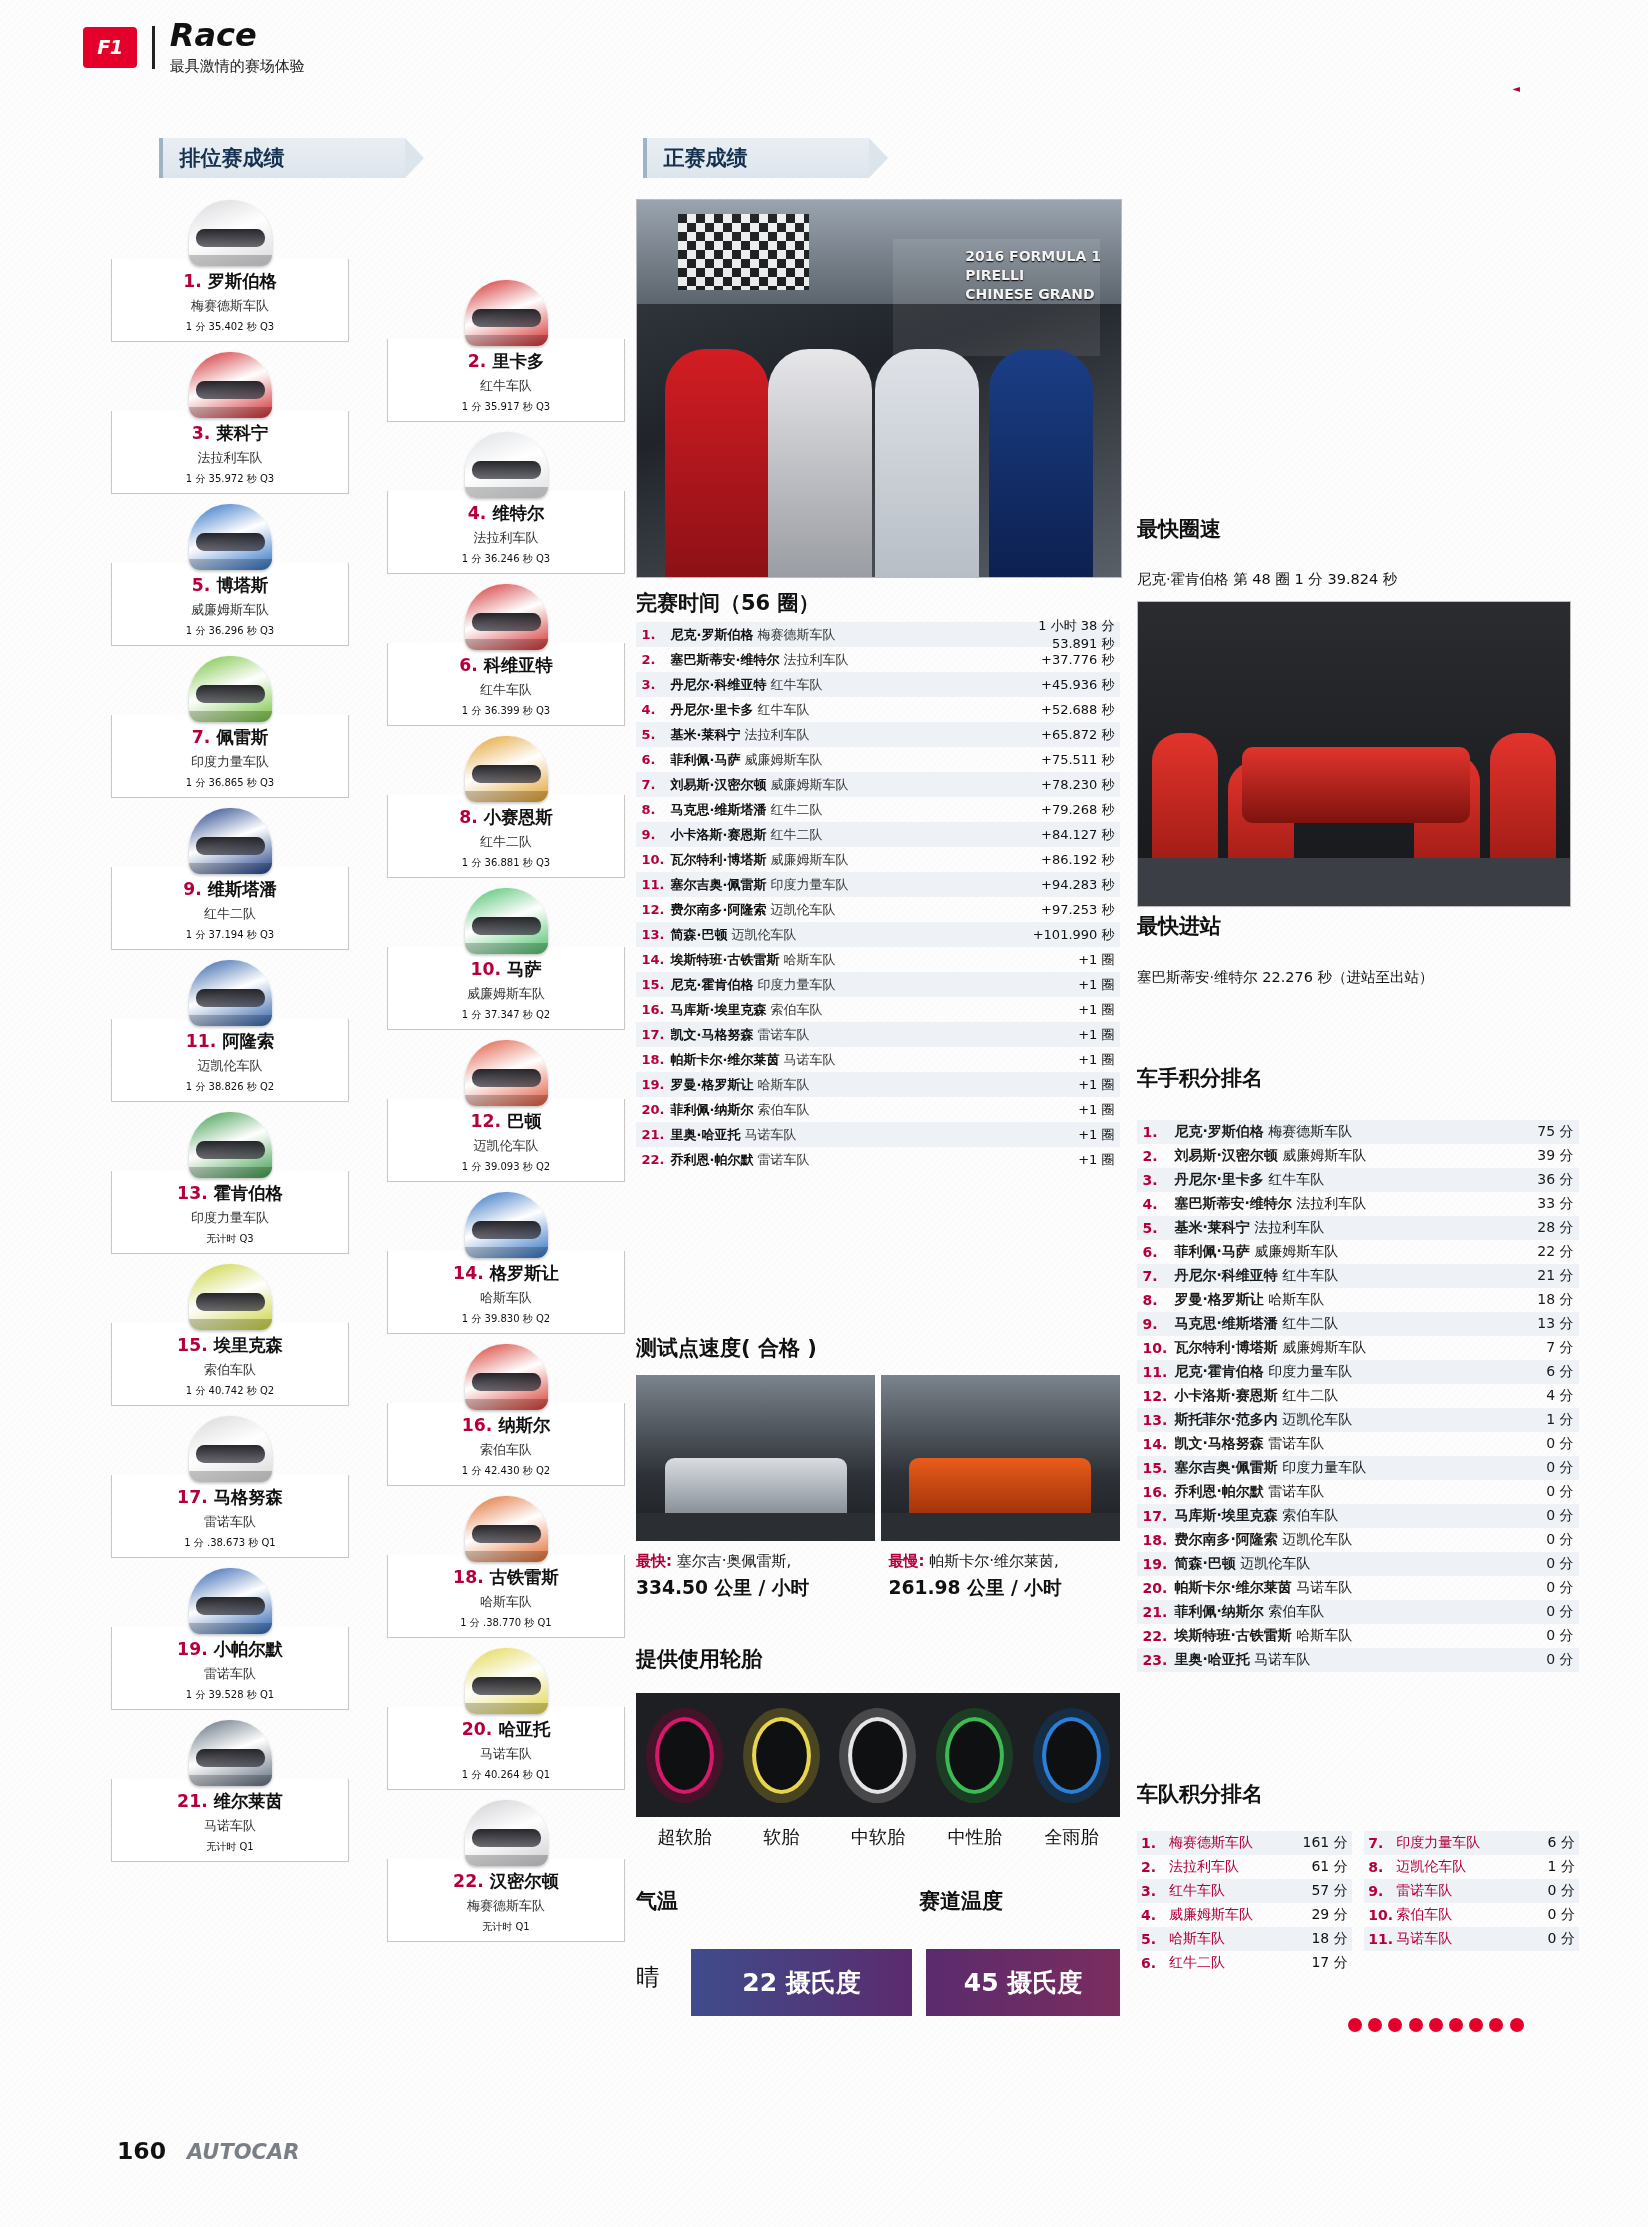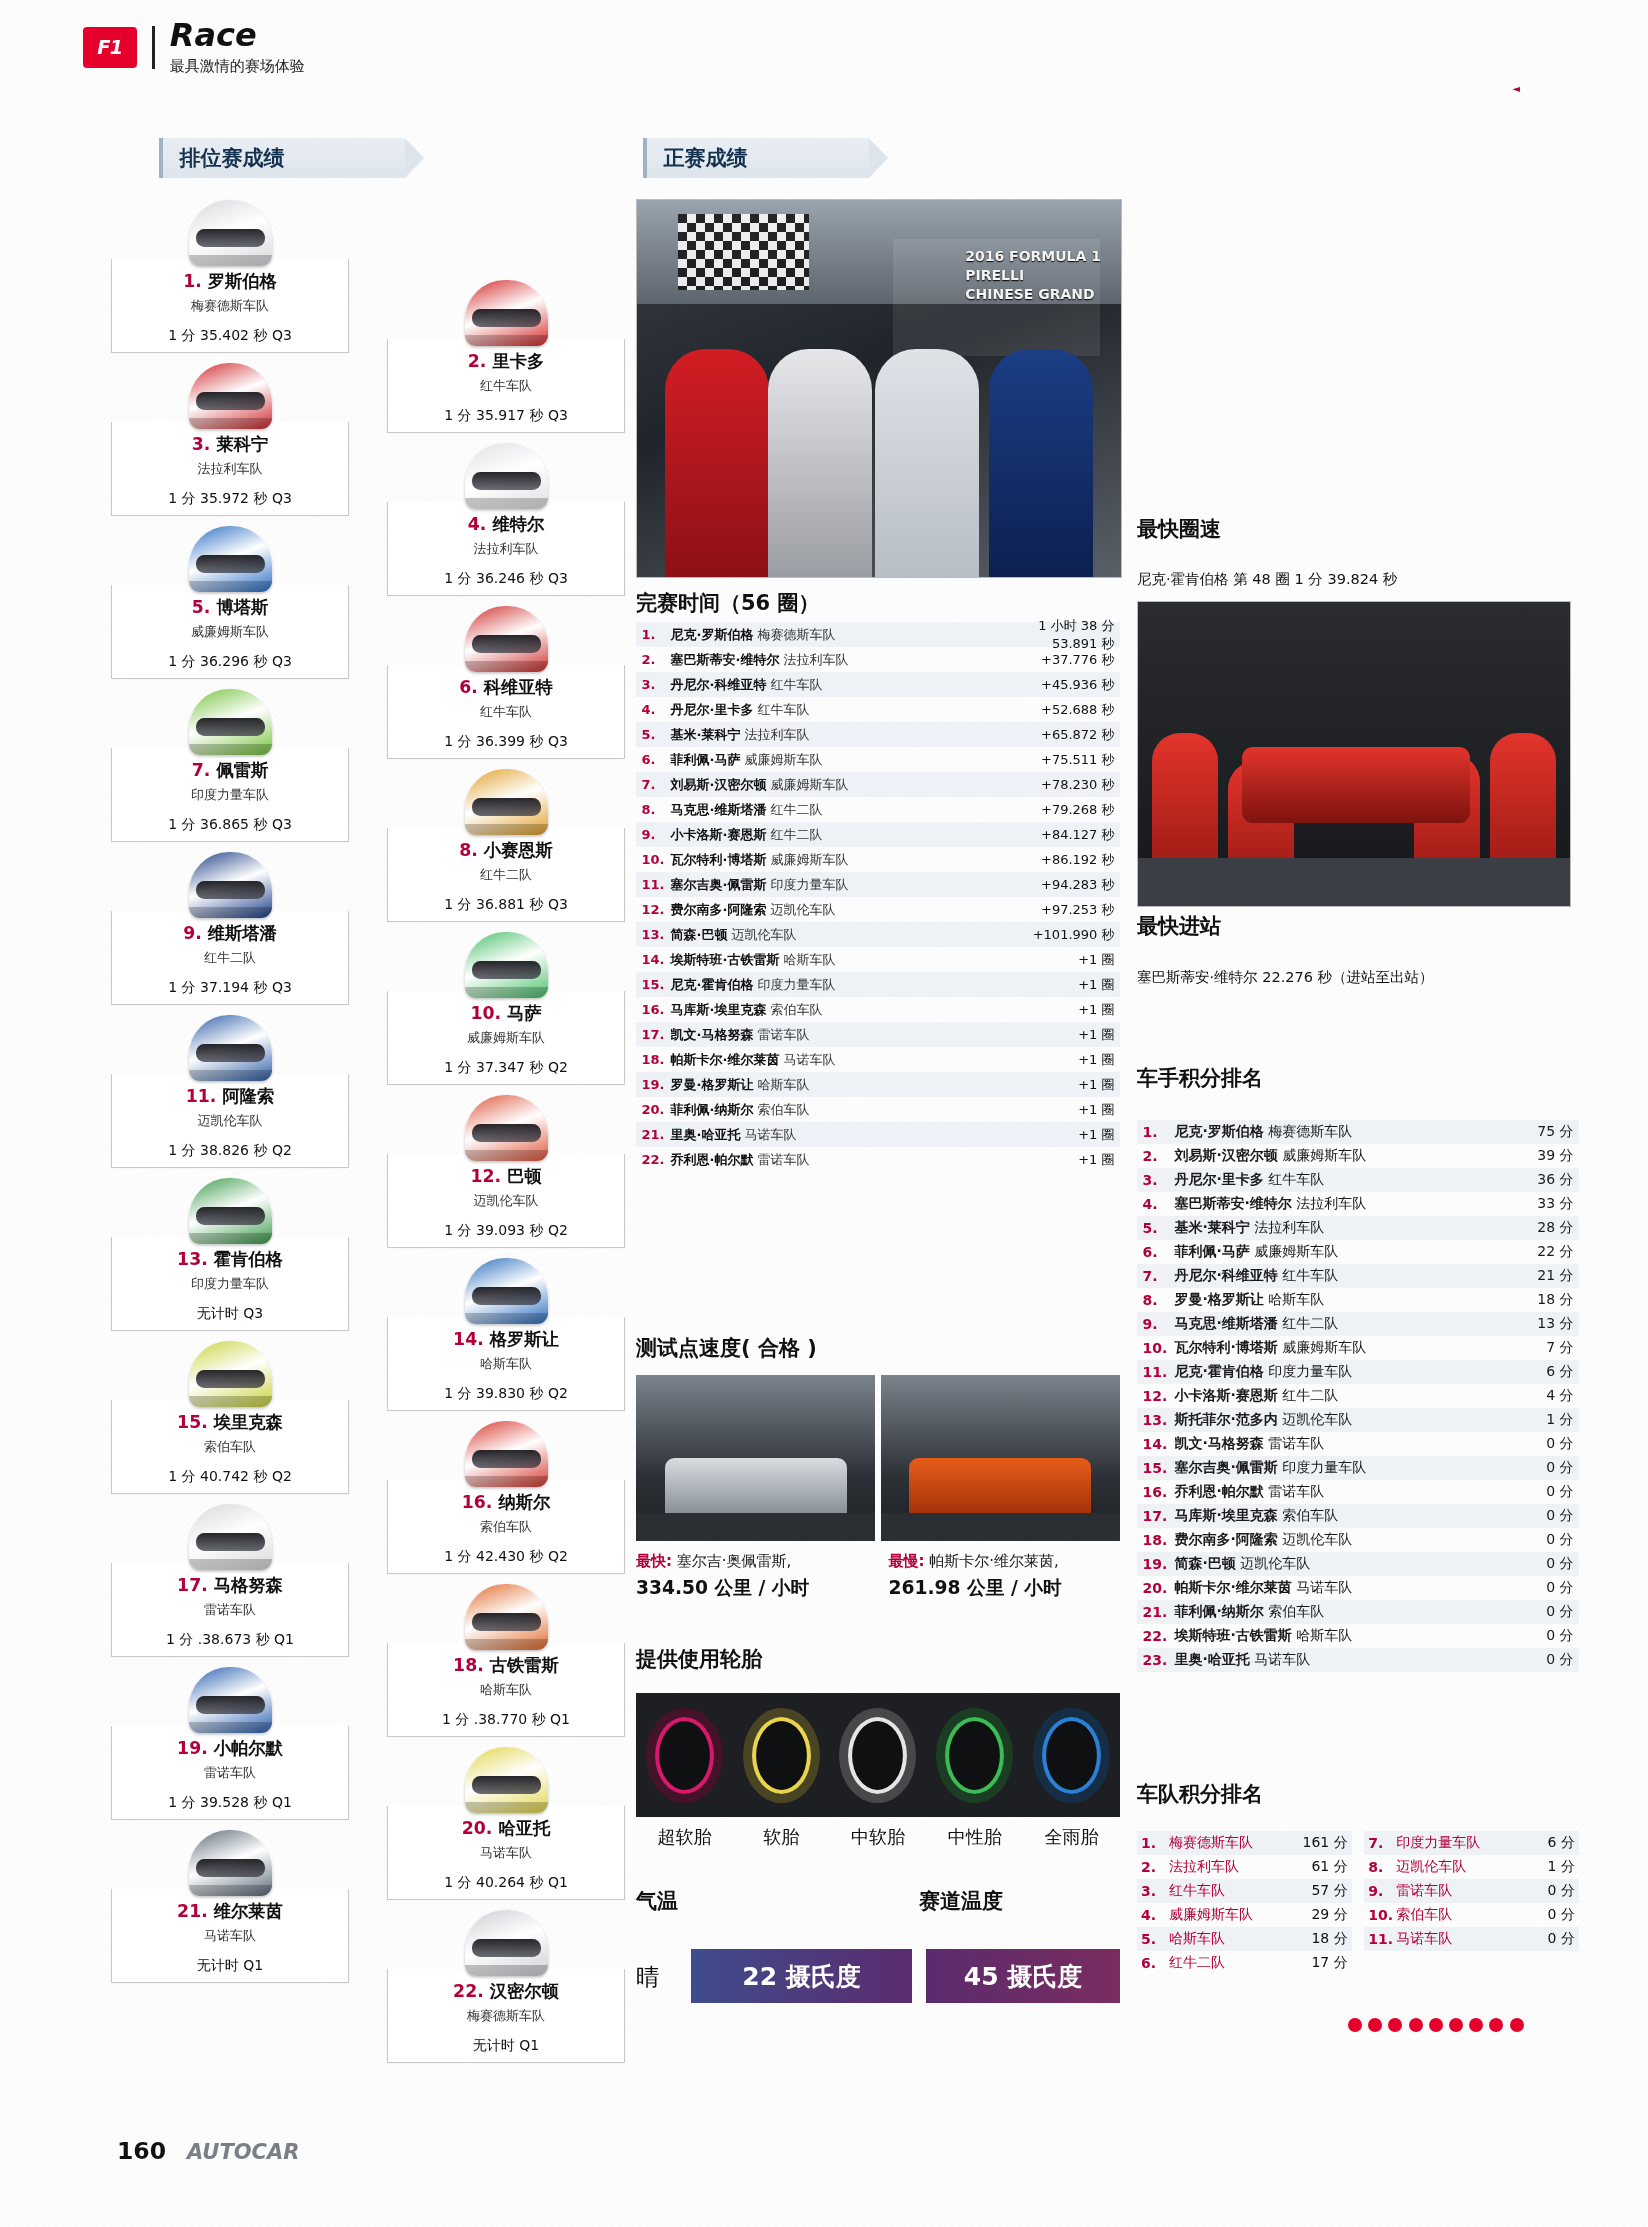--- a/index.html
+++ b/index.html
@@ -57,21 +57,21 @@
     background:rgba(0,0,0,.22);
   }
   .dcard-box{
     border:0.7px solid #c9c9c9;border-top:none;background:#fff;
     margin-top:-7px;padding:9.7px 5.5px 7px;text-align:center;
     box-shadow:0 0.7px 1.4px rgba(0,0,0,.08);
   }
   .dname{font-size:17.3px;font-weight:bold;color:#111;}
   .dnum{color:#b4003a;}
   .dteam{font-size:13px;color:#333;margin-top:4.1px;line-height:1.35;}
-  .dtime{font-size:14px;color:#111;margin-top:13px;}
+  .dtime{font-size:10px;color:#111;margin-top:6px;}
   
   #race-title{left:643px;top:138px;width:187px;}
   .podium-photo{
     position:absolute;left:636px;top:199px;width:484px;height:377px;
     background:linear-gradient(160deg,#3a4048 0%,#20242a 45%,#5a6068 100%);
     overflow:hidden;border:0.7px solid #bbb;
   }
   .podium-photo .pp-sky{position:absolute;left:0;top:0;right:0;height:104px;background:linear-gradient(180deg,#9aa4ae,#5c646d);}
   .podium-photo .pp-banner{position:absolute;right:21px;top:39px;width:207px;height:117px;background:rgba(255,255,255,.09);}
   .podium-photo .pp-text{position:absolute;right:20px;top:47px;color:#f3f3f3;font-size:14px;font-weight:bold;line-height:1.35;text-align:left;text-shadow:0 0.7px 1.4px #000;}
@@ -108,21 +108,21 @@
   
   #tyre-title{position:absolute;left:636px;top:1645px;}
   .tyres{position:absolute;left:636px;top:1693px;width:484px;height:124px;background:#1d1f22;display:flex;}
   .tyre{flex:1;display:flex;align-items:center;justify-content:center;}
   .tyre .ring{width:59px;height:77px;border-radius:50%;background:#0f1012;border:9px solid #2a2c30;position:relative;box-shadow:inset 0 0 5.5px #000;}
   .tyre-names{position:absolute;left:636px;top:1825px;width:484px;display:flex;}
   .tyre-names div{flex:1;text-align:center;font-size:18px;color:#111;}
   
   #air-title{position:absolute;left:636px;top:1887px;}
   #track-title{position:absolute;left:919px;top:1887px;}
-  .temp-box{position:absolute;height:54px;display:flex;align-items:center;justify-content:center;color:#fff;font-size:25px;font-weight:bold;}
+  .temp-box{position:absolute;height:67px;display:flex;align-items:center;justify-content:center;color:#fff;font-size:25px;font-weight:bold;}
   #air-temp{left:691px;top:1949px;width:221px;background:linear-gradient(90deg,#3f4c8c,#5b2b6e);}
   #track-temp{left:926px;top:1949px;width:194px;background:linear-gradient(90deg,#5b2b6e,#7a2d5e);}
   .weather-ic{position:absolute;left:636px;top:1961px;font-size:23.5px;color:#111;}
   
   .fl-photo{position:absolute;left:1137px;top:199px;width:432px;height:311px;overflow:hidden;background:linear-gradient(180deg,#8f97a1,#474c53);border:0.7px solid #bbb;}
   .fl-photo .sky{position:absolute;left:0;right:0;top:0;height:104px;background:linear-gradient(180deg,#e9ecef,#b9bfc6);}
   .fl-photo .board{position:absolute;left:83px;top:16.6px;width:263px;height:48px;background:#c9ccd1;}
   .fl-photo .board span{display:block;text-align:center;line-height:48px;font-size:21px;font-weight:bold;color:#233;}
   .fl-photo .car{position:absolute;left:28px;bottom:48px;width:373px;height:104px;border-radius:12.4px;background:linear-gradient(180deg,#e8eaec 0%,#b6bbc1 55%,#8d9298 100%);}
   .fl-photo .wheel{position:absolute;bottom:36px;width:83px;height:83px;border-radius:50%;background:#17181a;border:7px solid #232528;}

